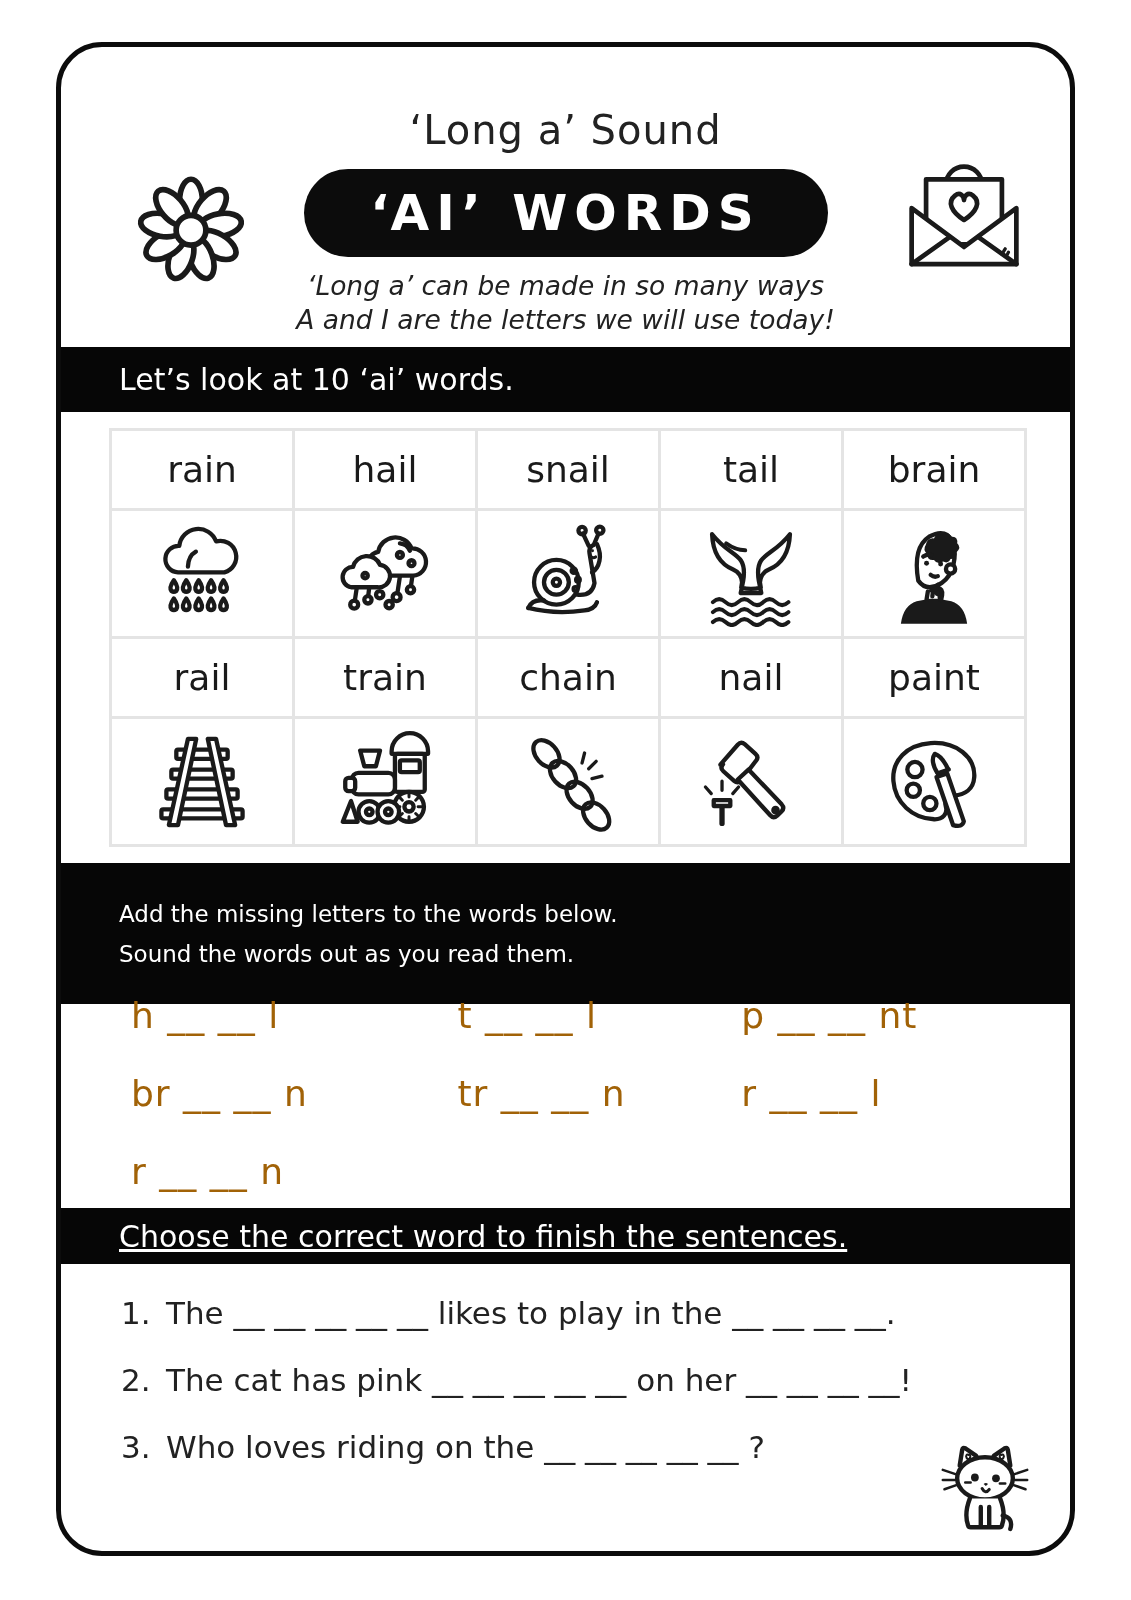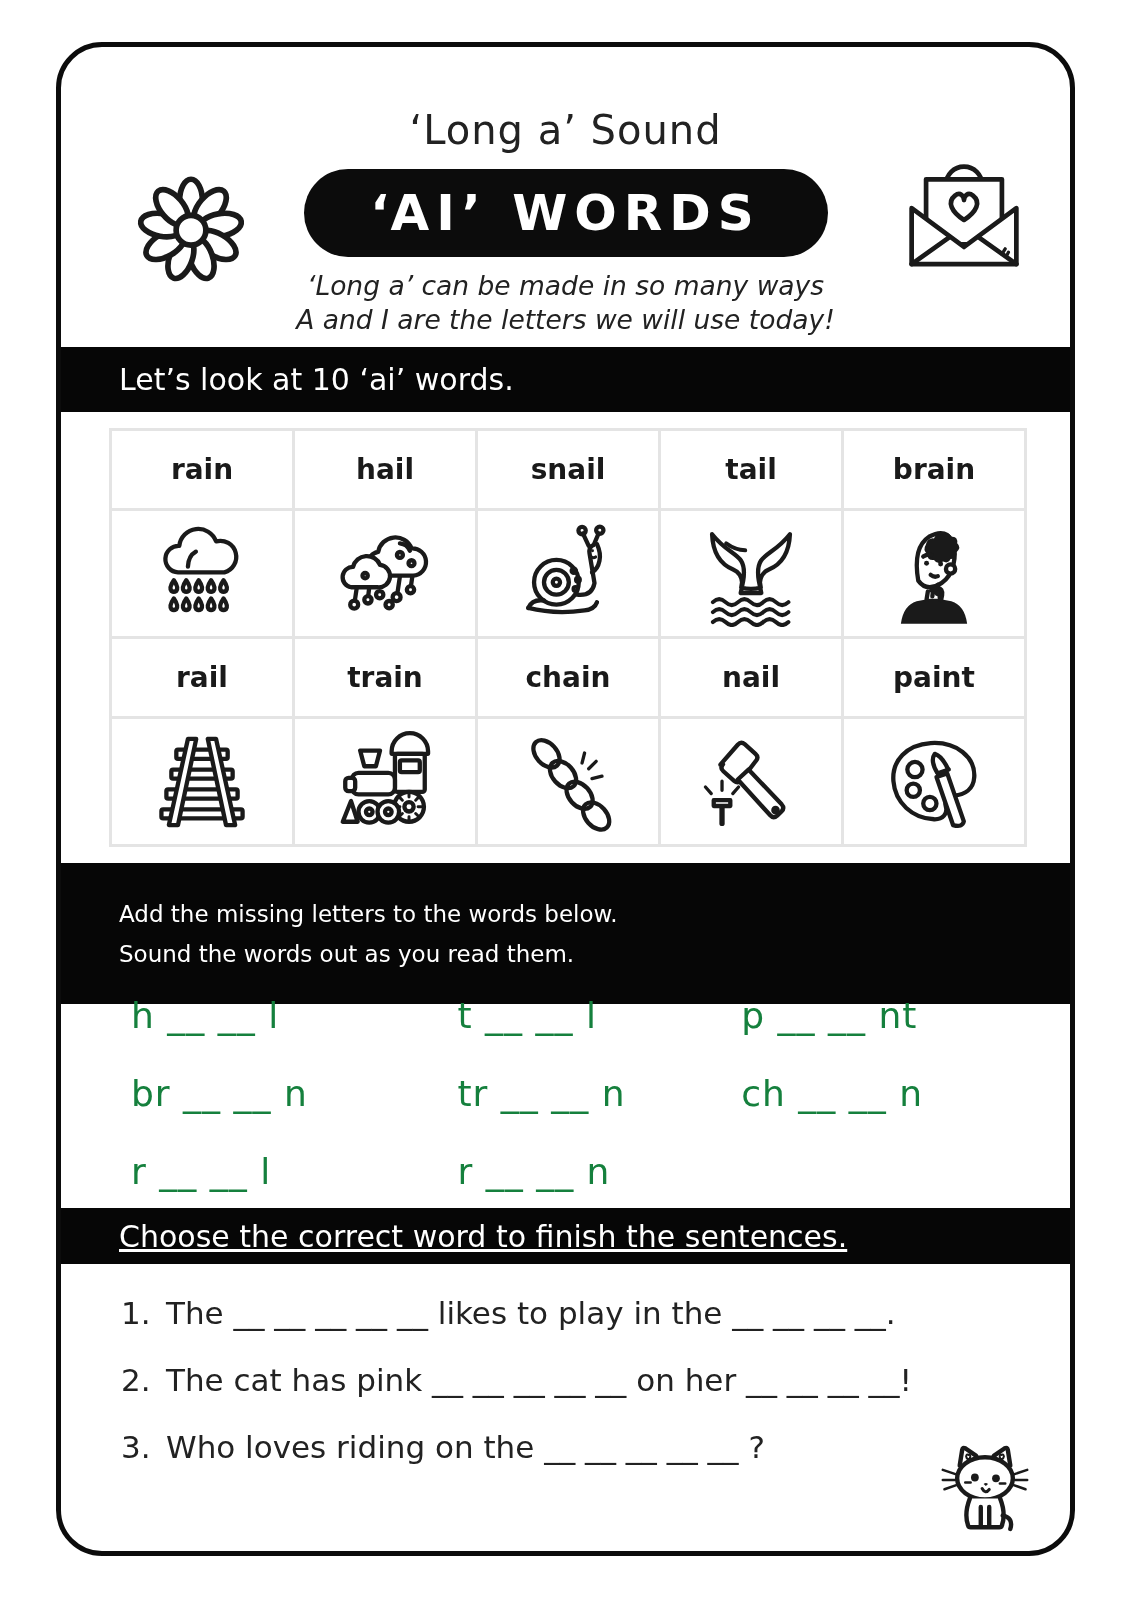--- a/index.html
+++ b/index.html
@@ -38,26 +38,26 @@
   .banner1{top:300px;height:65px;font-size:30px;}
   .banner2{top:816px;height:141px;font-size:23px;line-height:40px;}
   .banner3{top:1161px;height:56px;font-size:30px;text-decoration:underline;}
   .word-grid{
     position:absolute;left:48px;top:381px;width:912px;
     display:grid;grid-template-columns:repeat(5,1fr);
     grid-template-rows:77px 125px 77px 125px;
     gap:3px;background:#e4e4e4;border:3px solid #e4e4e4;
   }
   .cell{background:#fff;display:flex;align-items:center;justify-content:center;}
-  .label-cell{font-size:28px;color:#1a1a1a;font-weight:bold;}
+  .label-cell{font-size:36px;color:#1a1a1a;}
   .icon-cell svg{width:106px;height:106px;}
   .fill-grid{
     position:absolute;left:70px;top:948px;width:880px;
     display:grid;grid-template-columns:1.15fr 1fr 0.95fr;row-gap:32px;
-    font-size:36px;color:#15803d;
+    font-size:36px;color:#a16207;
   }
   .fill-item{height:46px;letter-spacing:1px;white-space:nowrap;}
   .sentences{
     position:absolute;left:60px;top:1248px;right:40px;
     display:flex;flex-direction:column;gap:31px;font-size:31px;color:#222;
   }
   .sentence{display:flex;gap:13px;white-space:nowrap;}
   .sentence .num{min-width:32px;}
   .cat{left:870px;top:1388px;width:108px;height:112px;}
 </style>
@@ -260,21 +260,20 @@
     <div>Add the missing letters to the words below.</div>
     <div>Sound the words out as you read them.</div>
   </div>
 
   <div class="fill-grid" id="fill-grid">
       <div class="fill-item">h __ __ l</div>
       <div class="fill-item">t __ __ l</div>
       <div class="fill-item">p __ __ nt</div>
       <div class="fill-item">br __ __ n</div>
       <div class="fill-item">tr __ __ n</div>
-      <div class="fill-item">ch __ __ n</div>
       <div class="fill-item">r __ __ l</div>
       <div class="fill-item">r __ __ n</div>
     </div>
 
   <div class="banner banner3">
     <div>Choose the correct word to finish the sentences.</div>
   </div>
 
   <div class="sentences" id="sentence-list">
       <div class="sentence">

